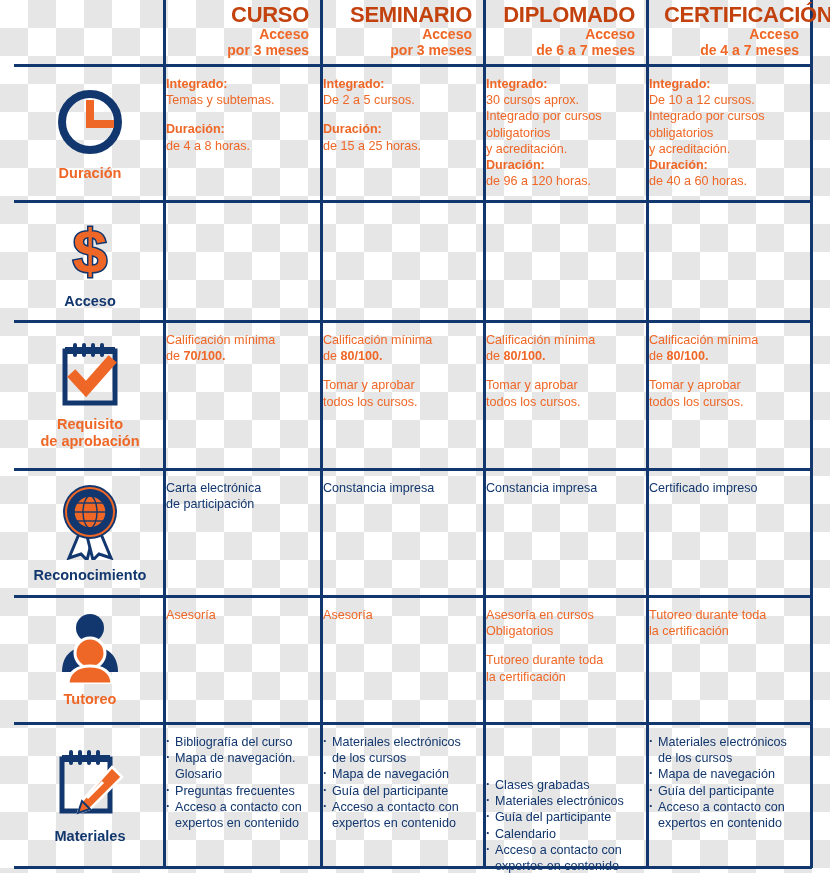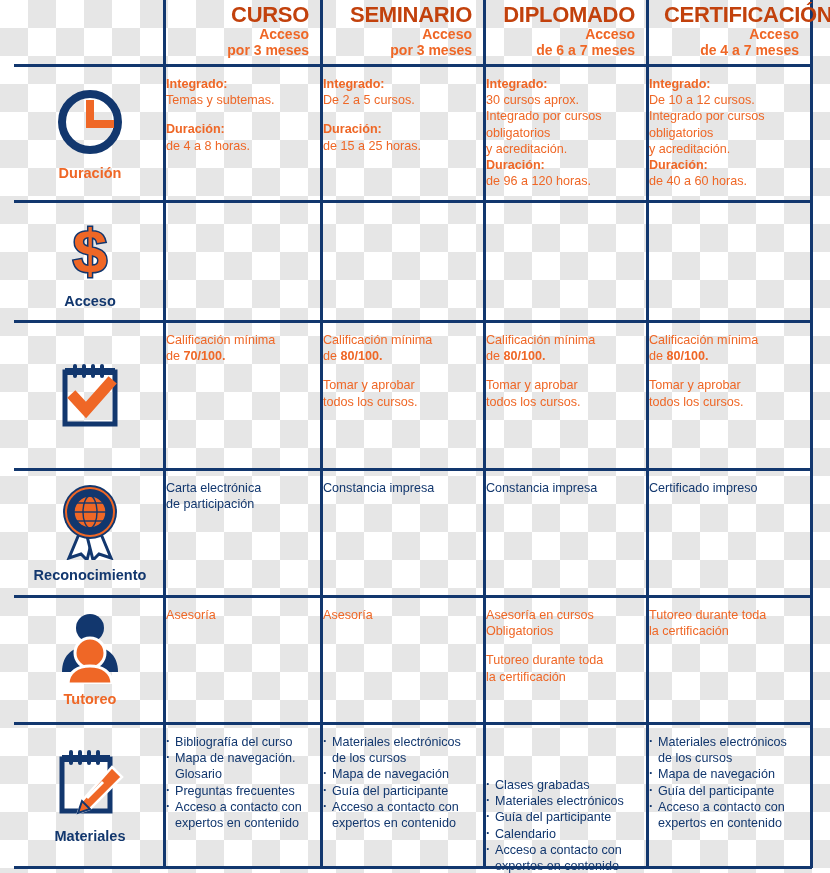--- a/index.html
+++ b/index.html
@@ -157,20 +157,24 @@
         <g stroke="#12376e" stroke-width="4" stroke-linecap="round">
           <path d="M20 4 L20 14"></path>
             <path d="M29 4 L29 14"></path>
             <path d="M38 4 L38 14"></path>
             <path d="M47 4 L47 14"></path>
         </g>
         <rect x="10" y="6" width="50" height="7" fill="#12376e"></rect>
         <path d="M20 36 L31 48 L54 22" fill="none" stroke="#ef6726" stroke-width="11" stroke-linecap="square" stroke-linejoin="miter"></path>
       </svg>
     </div>
+    <div class="cap orange">
+      <span>Requisito</span><br>
+      <span>de aprobación</span>
+    </div>
   </div>
 
   <div class="cell or" style="left:166px;top:323px;width:154px;height:145px;">
     <p>Calificación mínima</p>
     <p>de <b>70/100.</b></p>
   </div>
   <div class="cell or" style="left:323px;top:323px;width:160px;height:145px;">
     <p>Calificación mínima</p>
     <p>de <b>80/100.</b></p>
     <div class="gap"></div>

